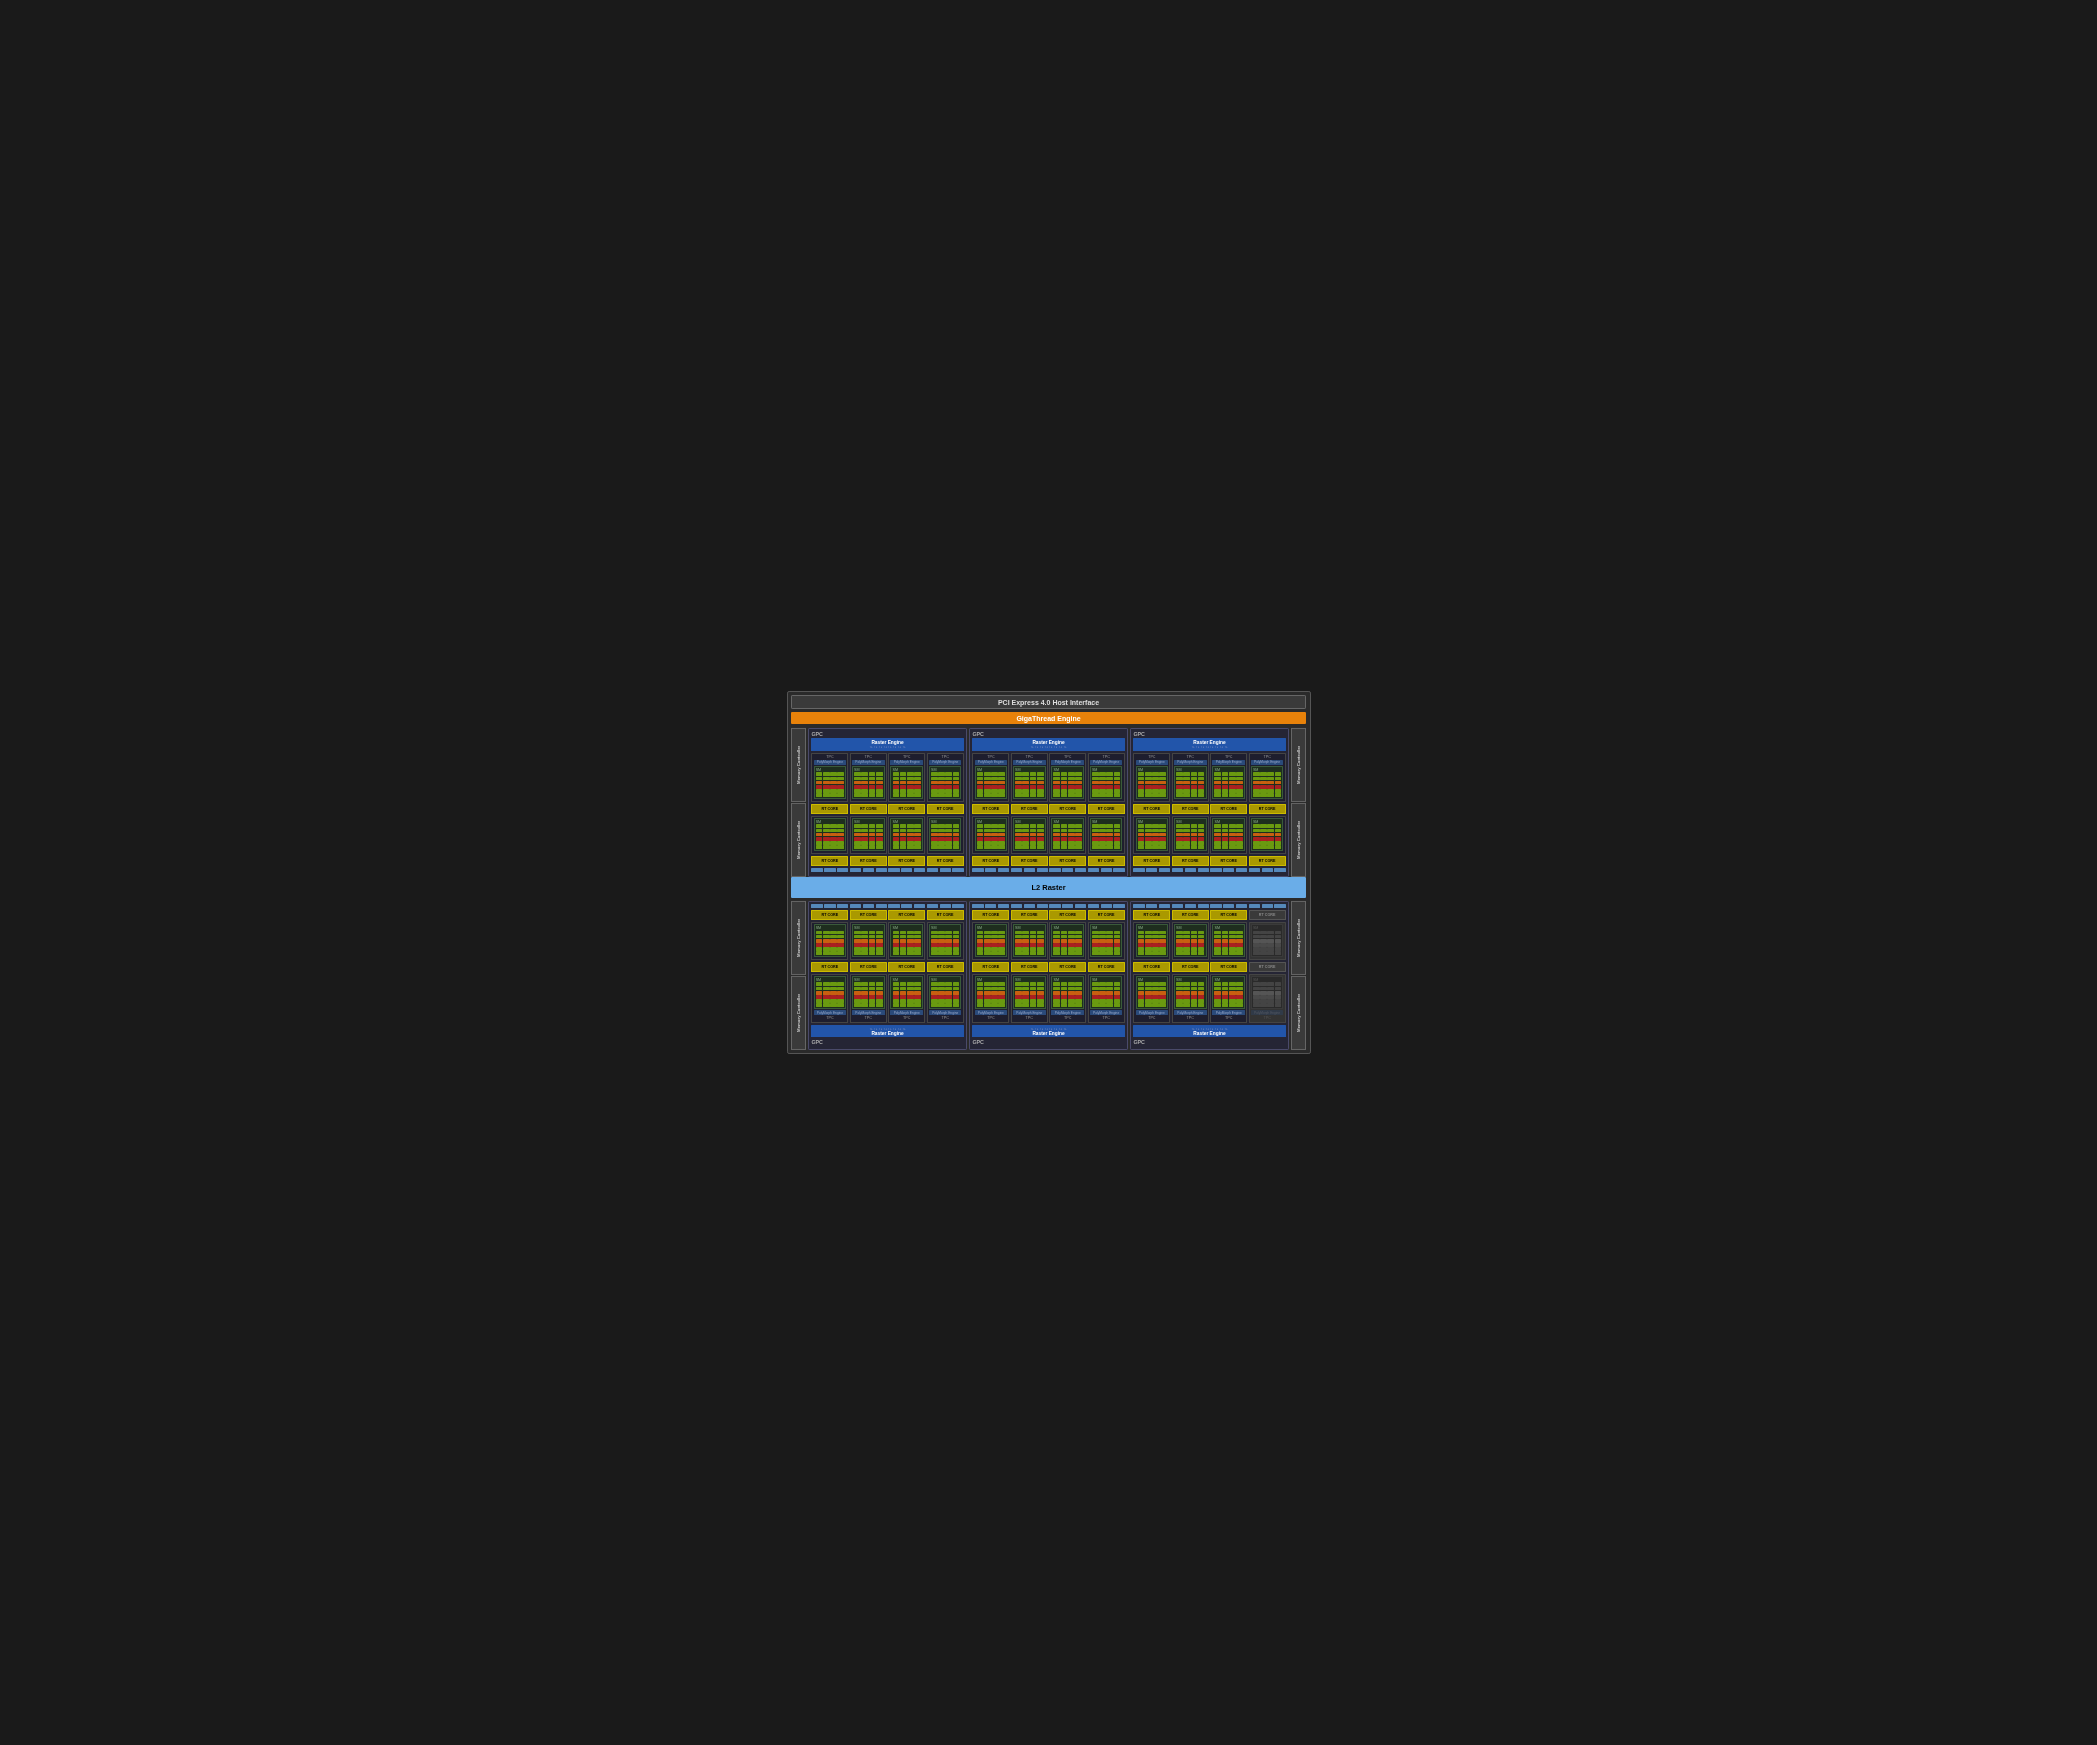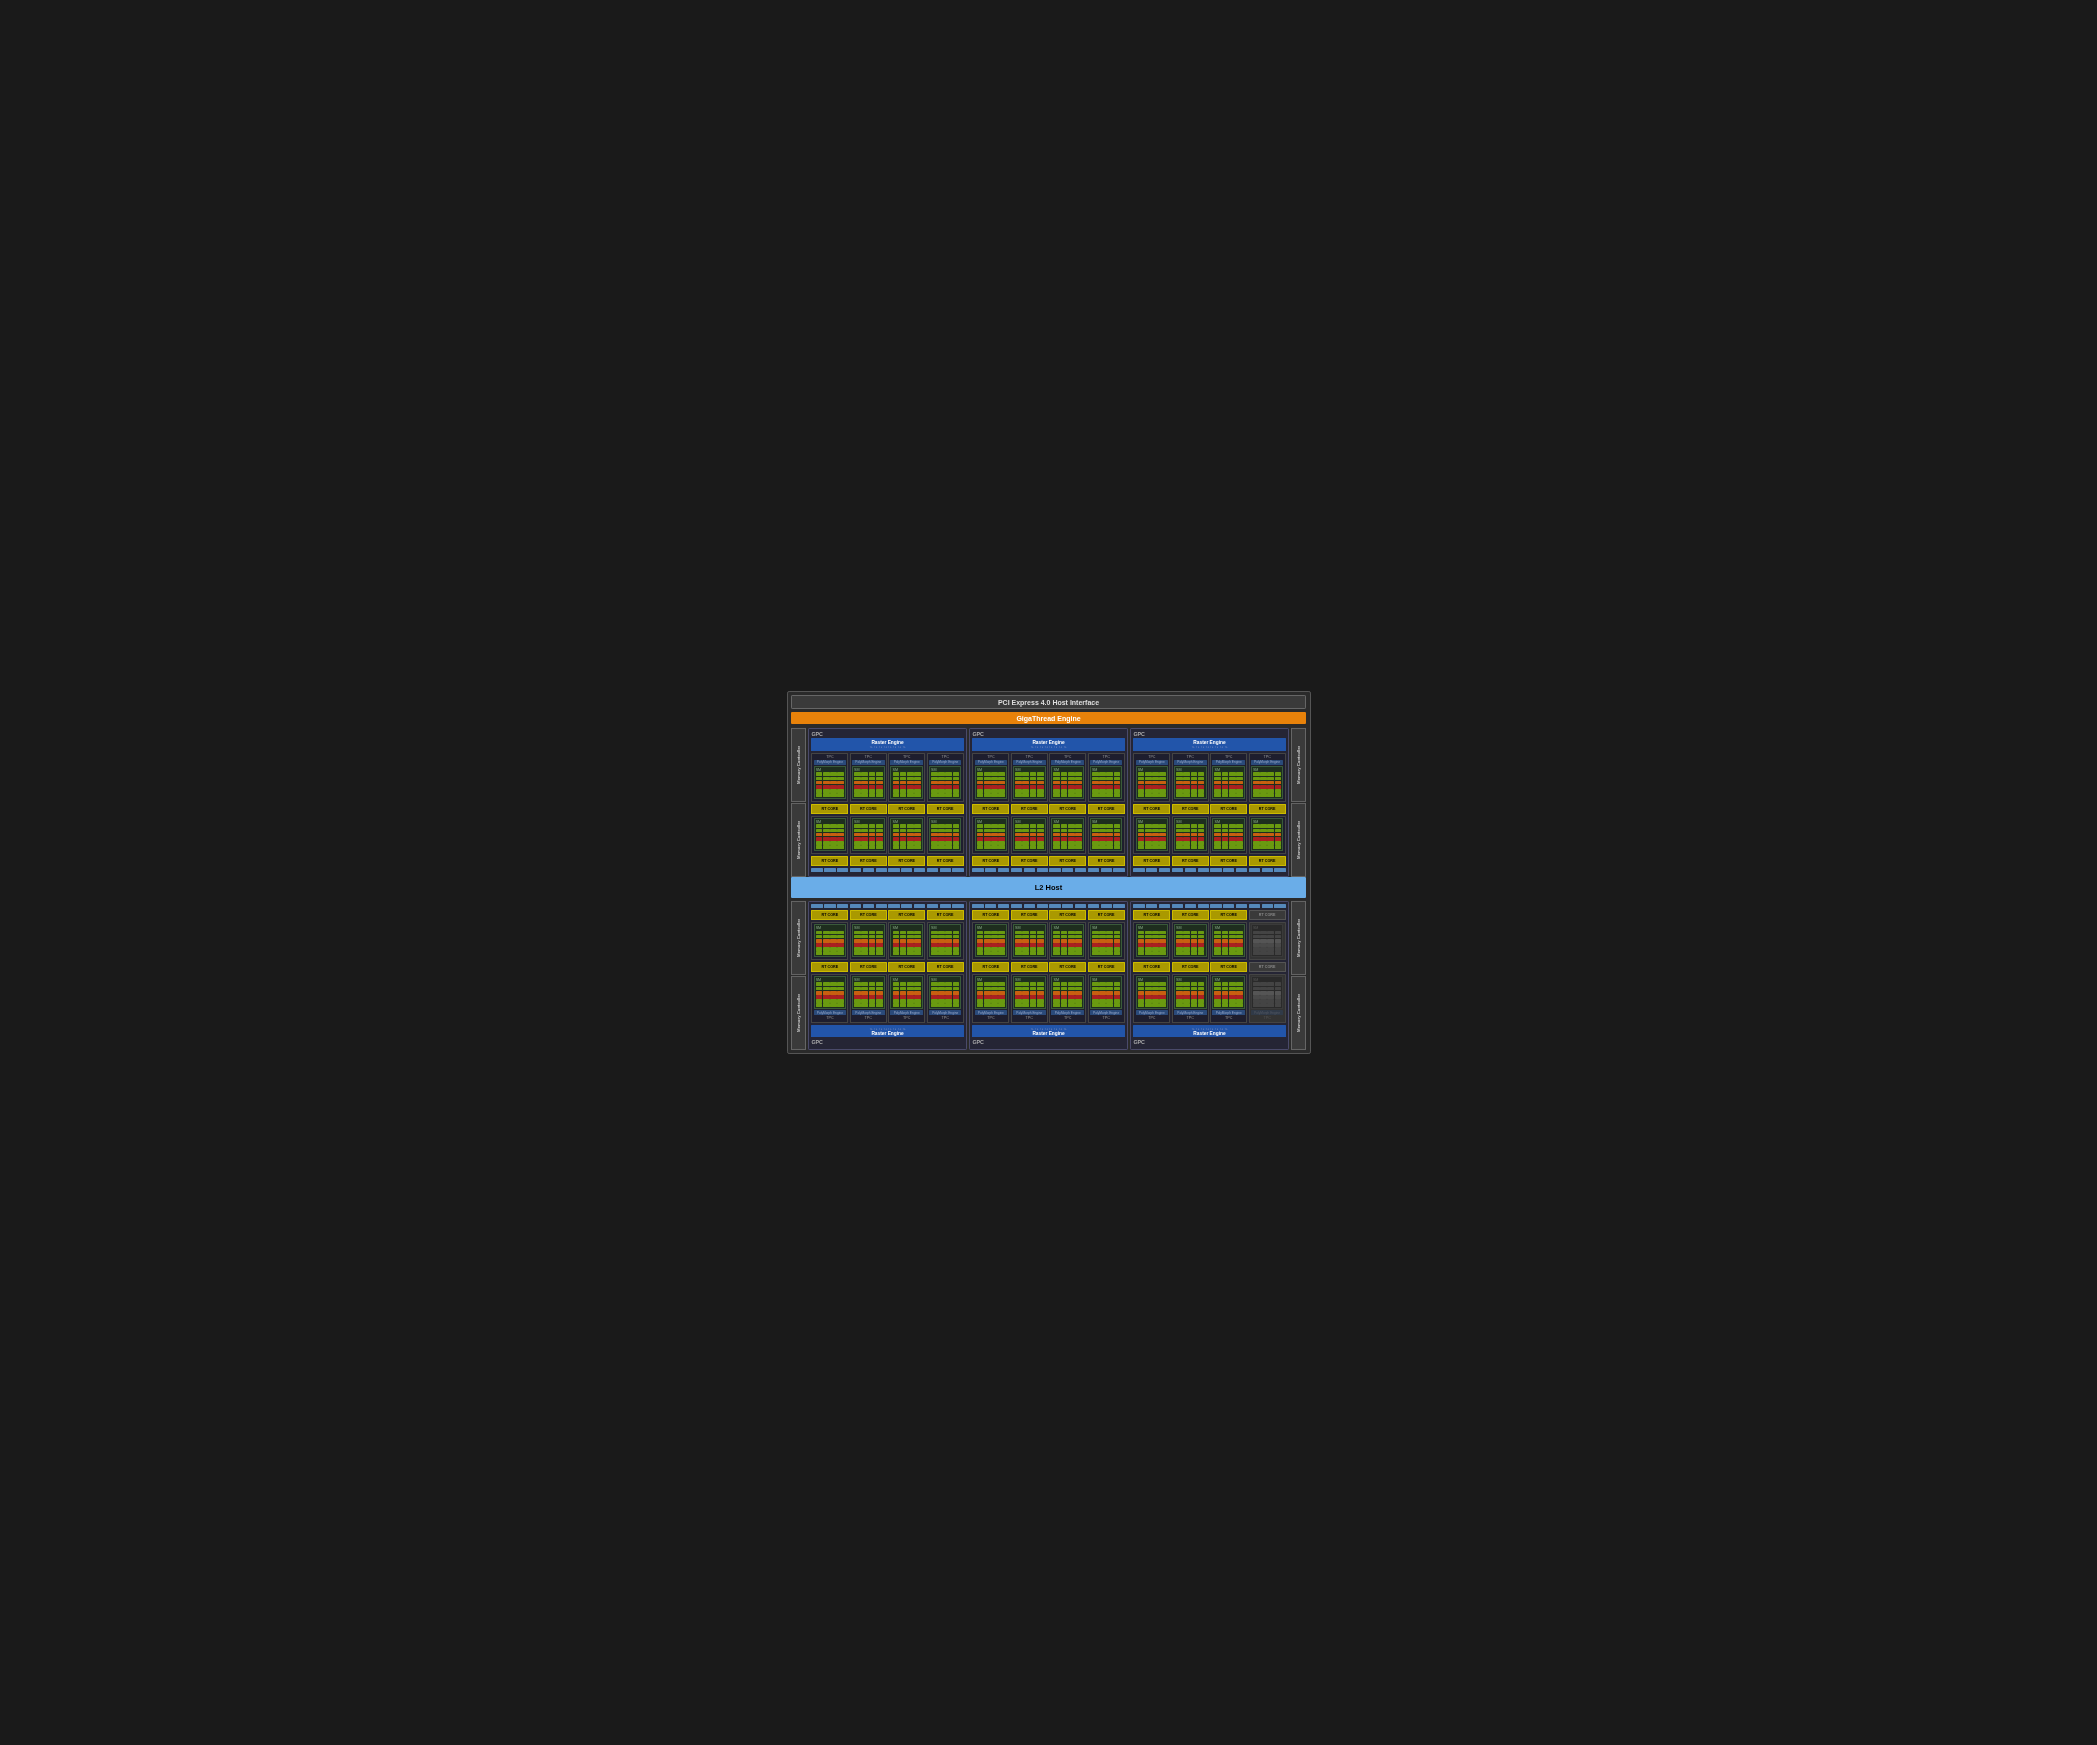--- a/index.html
+++ b/index.html
@@ -1416,21 +1416,21 @@
 
       </div>
     </div>
 
     <div class="memory-controller-right">
       <div class="mc-label">Memory Controller</div>
       <div class="mc-label">Memory Controller</div>
     </div>
   </div>
 
-  <div class="l2-cache-bar">L2 Host</div>
+  <div class="l2-cache-bar">L2 Raster</div>
 
   <div class="full-width-section" style="margin-top:2.7px;">
 
     <div class="memory-controller-left">
       <div class="mc-label">Memory Controller</div>
       <div class="mc-label">Memory Controller</div>
     </div>
 
     <div class="gpcs-area">
       <div class="gpcs-row">

